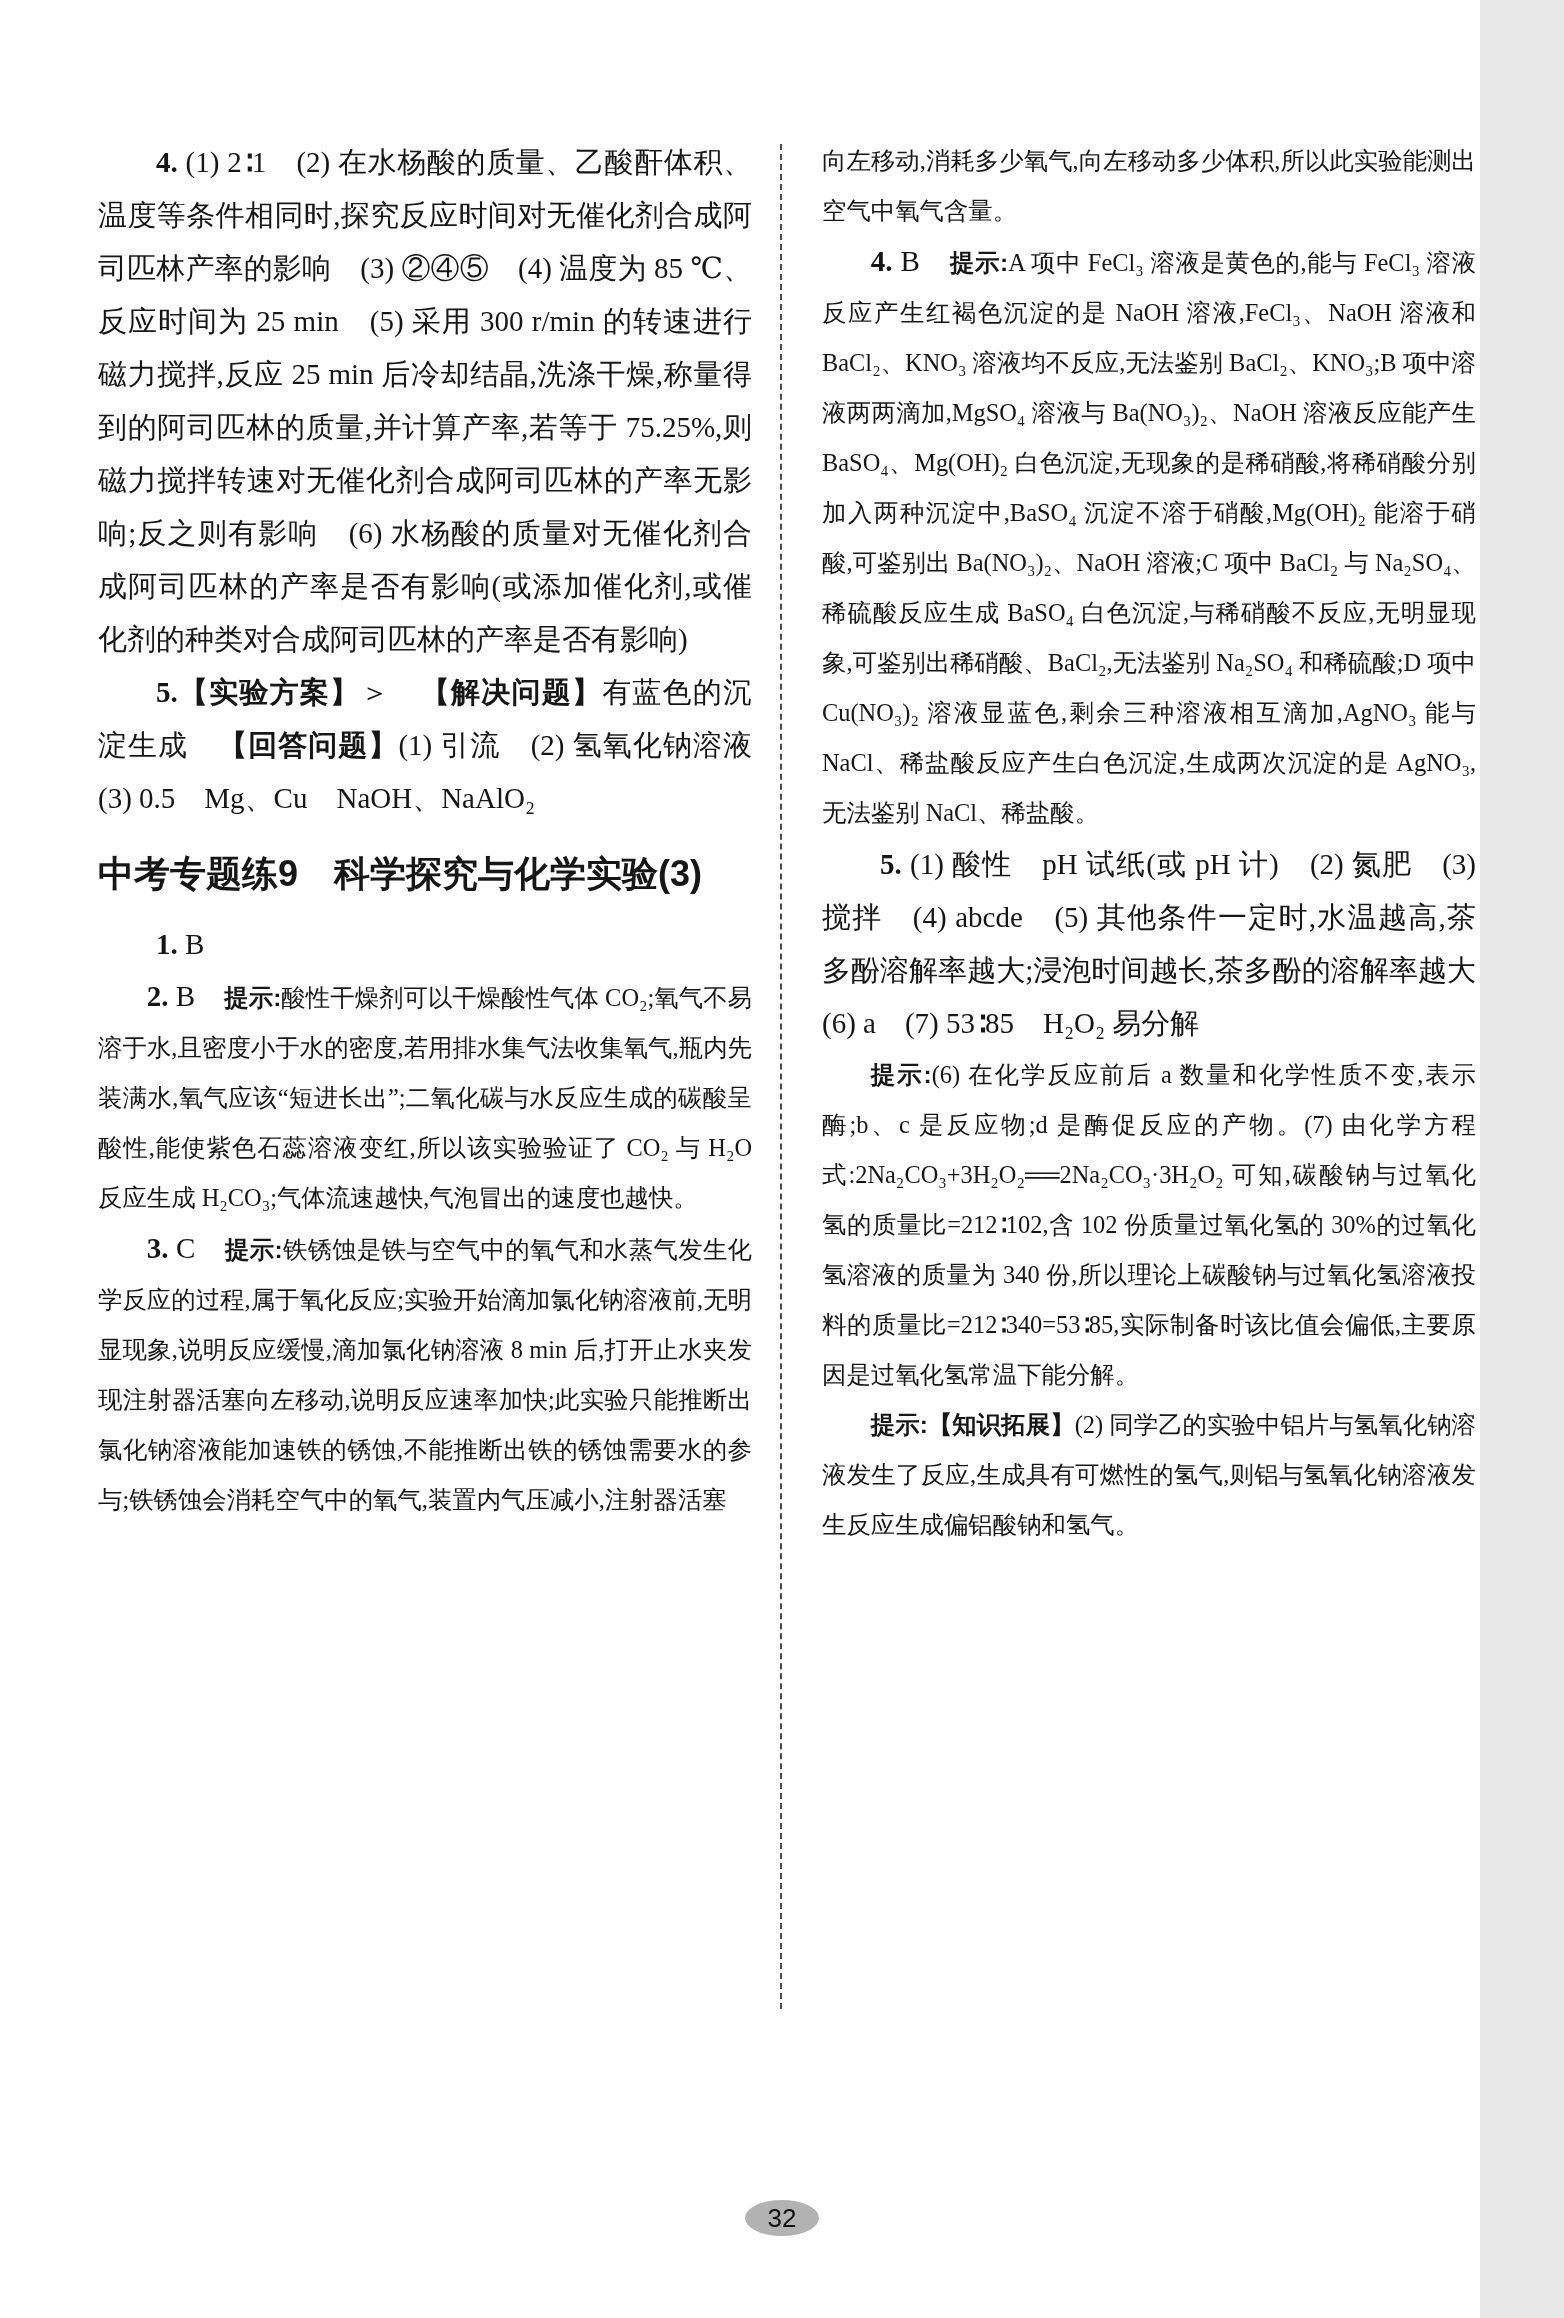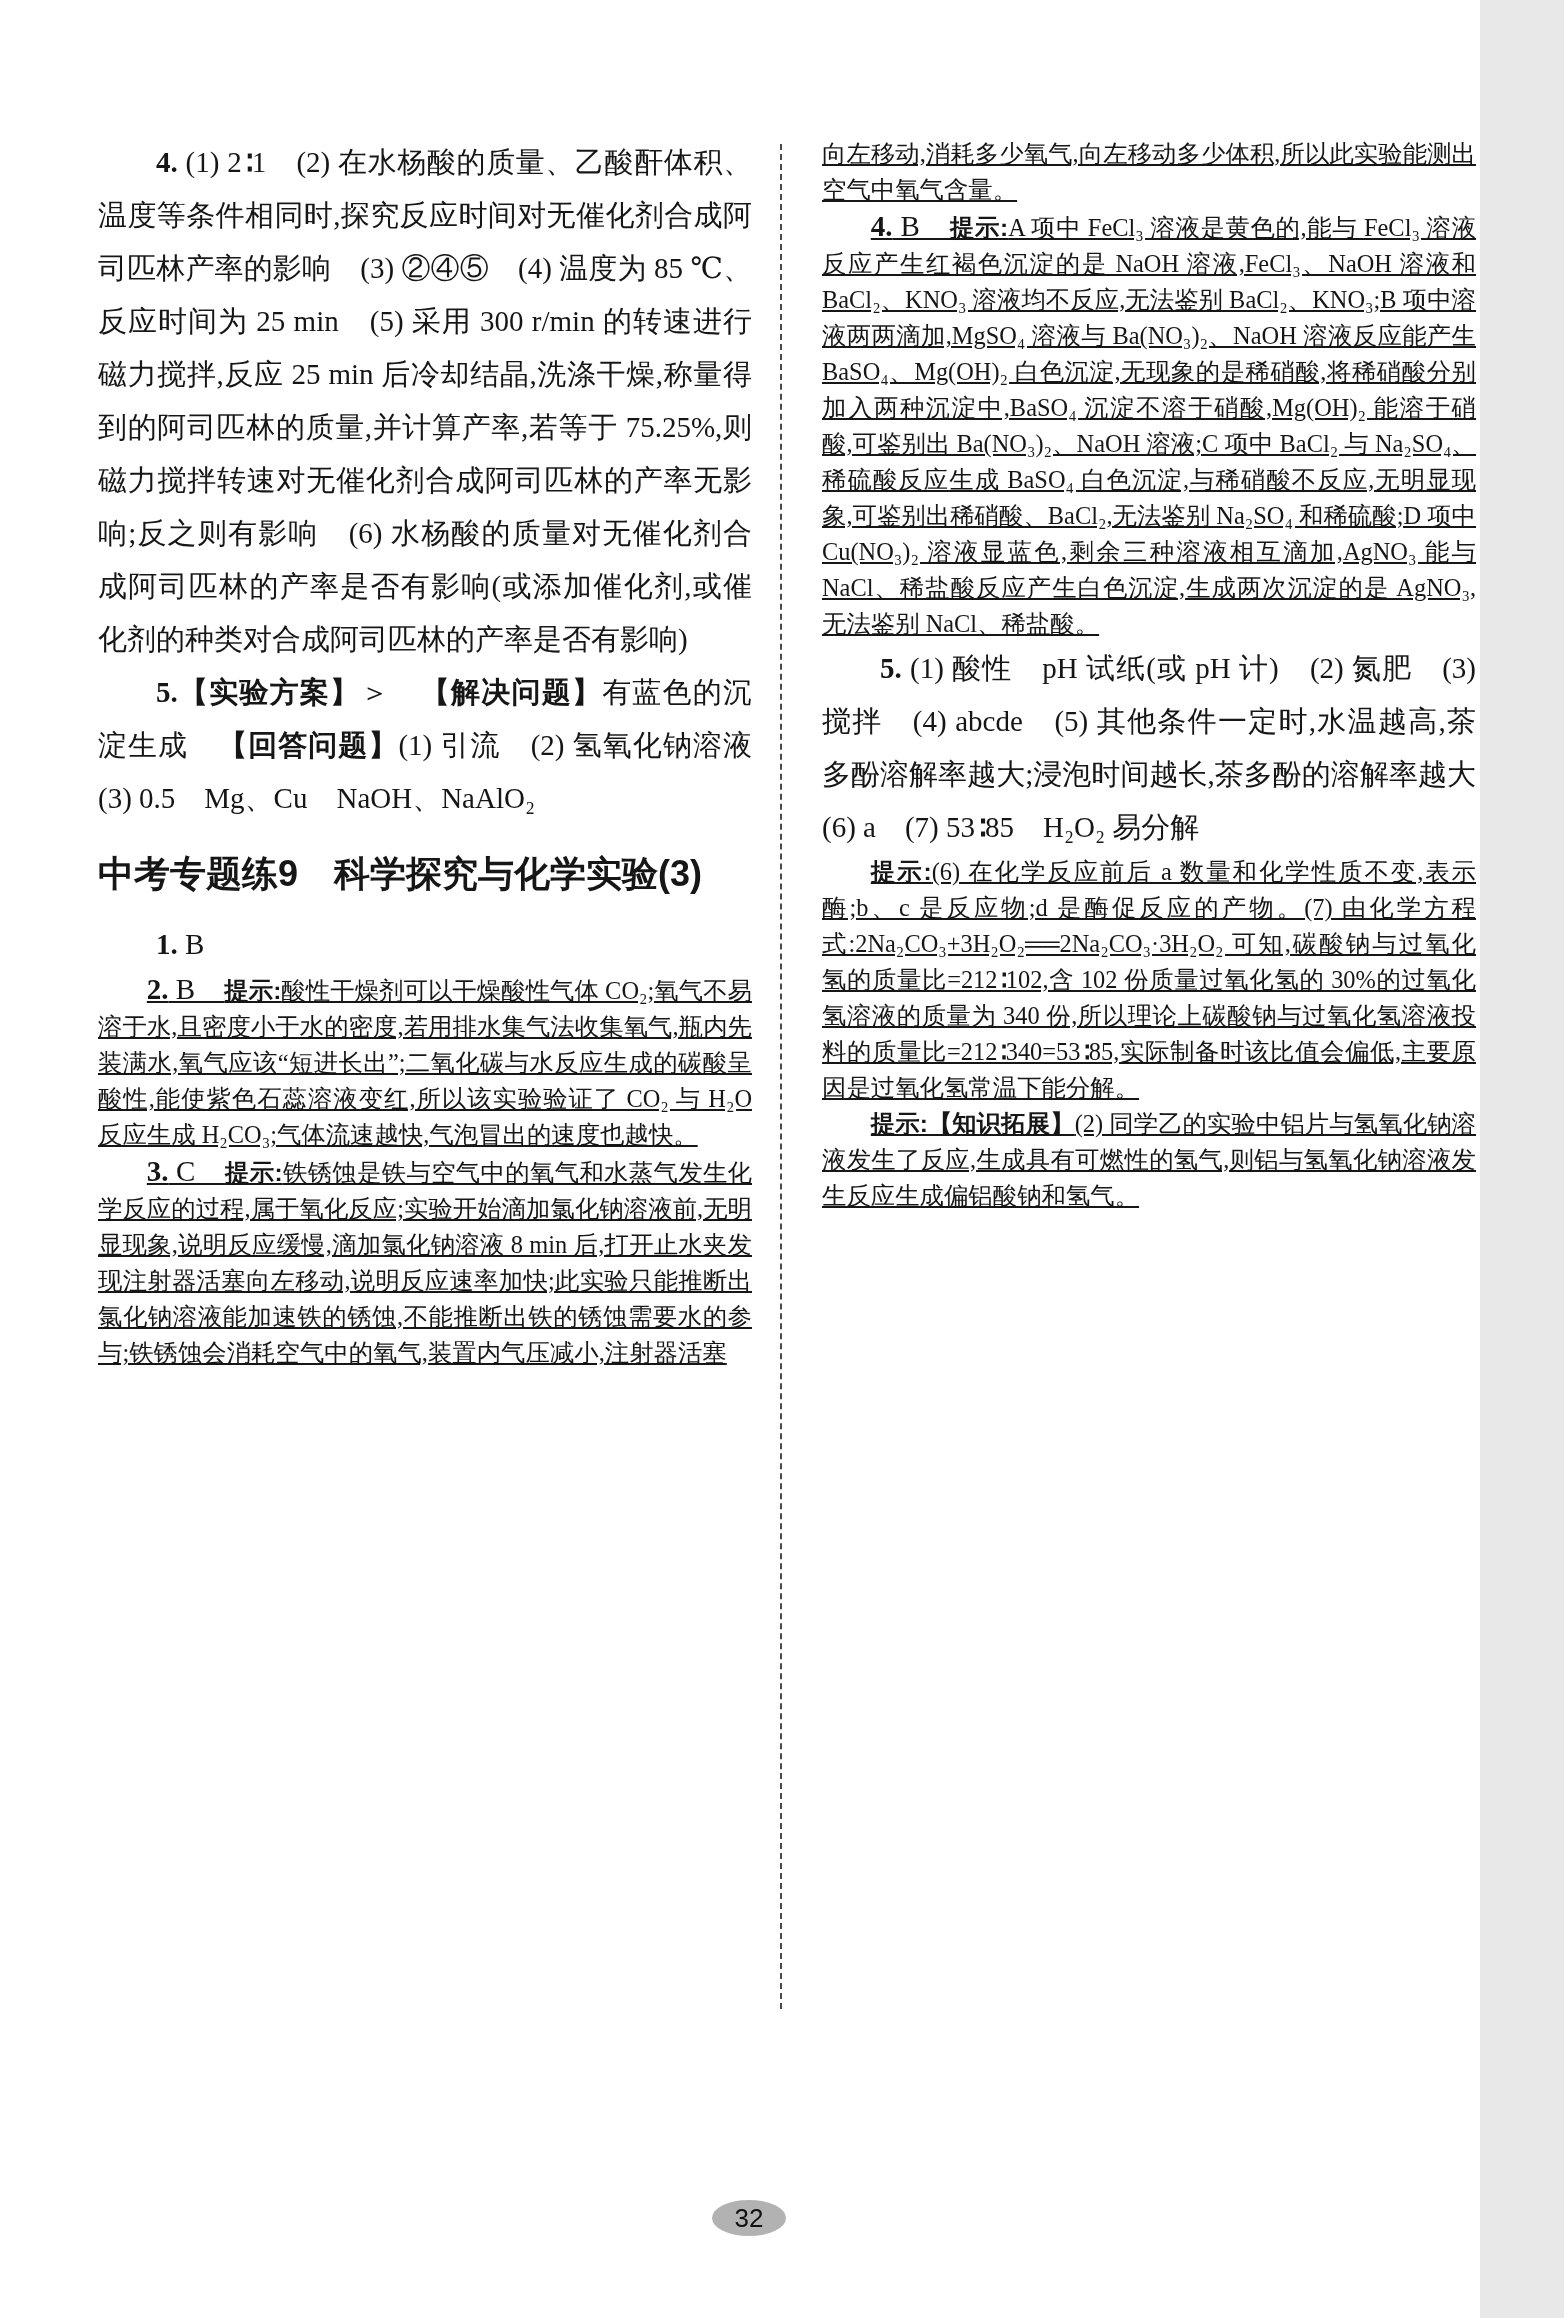--- a/index.html
+++ b/index.html
@@ -15,39 +15,39 @@
     position:absolute;
     top:136px;
     width:654px;
     text-align:justify;
   }
   #col-left{left:98px;}
   #col-right{left:822px;}
   .blk{margin:0;text-indent:2em;}
   .blk.noindent{text-indent:0;}
   .answer{font-size:29px;line-height:53px;}
-  .hint{font-size:24.4px;line-height:36px;text-decoration:underline;}
+  .hint{font-size:24.4px;line-height:50px;}
   .heading{
     font-size:36px;line-height:47px;font-weight:700;
     font-family:Liberation Sans, sans-serif;
     text-indent:0;
     margin:25px 0 21px 0;
   }
   .s-num{font-weight:700;}
   .hint .s-num,.hint .s-ans{font-size:29px;}
   .s-hei{font-family:"Liberation Sans","DejaVu Sans",sans-serif;font-weight:700;}
   .divider{
     position:absolute;
     left:780px;top:144px;
     height:1865px;width:0;
     border-left:2.6px dashed #4a4a4a;
   }
   .pagenum{
     position:absolute;
-    left:712px;top:2200px;
+    left:745px;top:2200px;
     width:74px;height:36px;
     background:#b2b2b2;
     border-radius:50%;
     display:flex;align-items:center;justify-content:center;
     font-family:"Liberation Sans","DejaVu Sans",sans-serif;
     font-size:26px;color:#111111;
   }
 </style>
 </head>
 <body>

